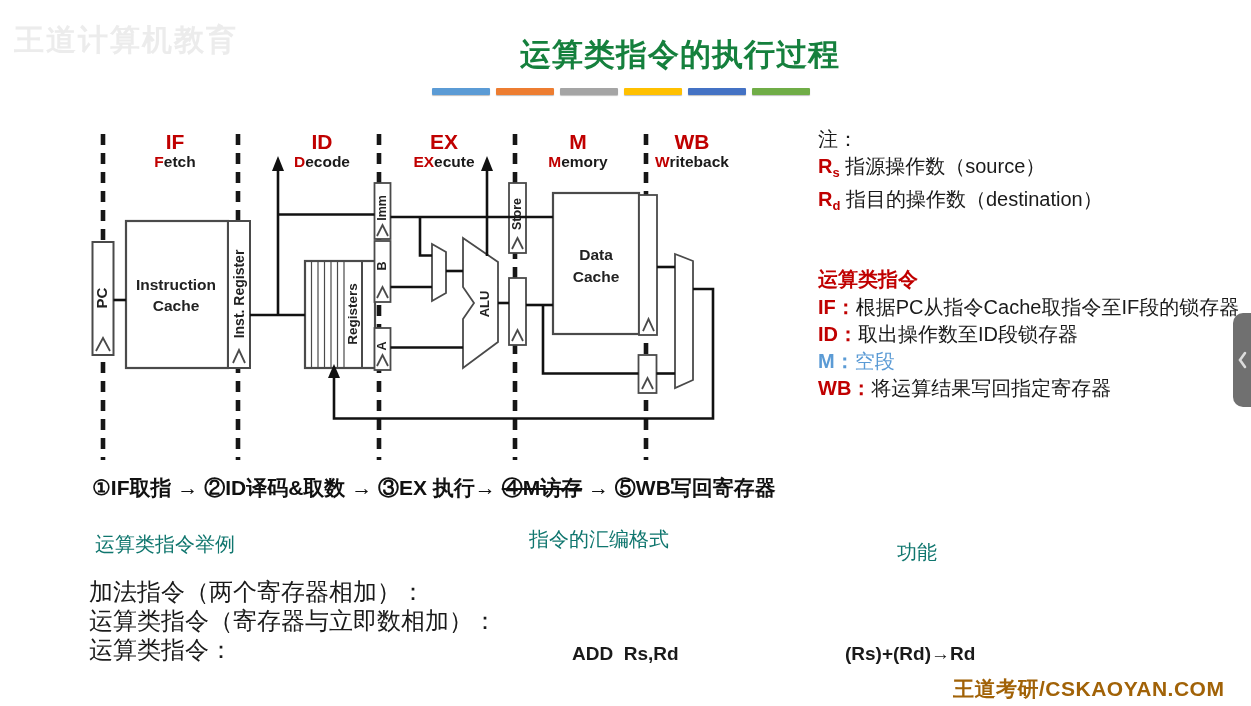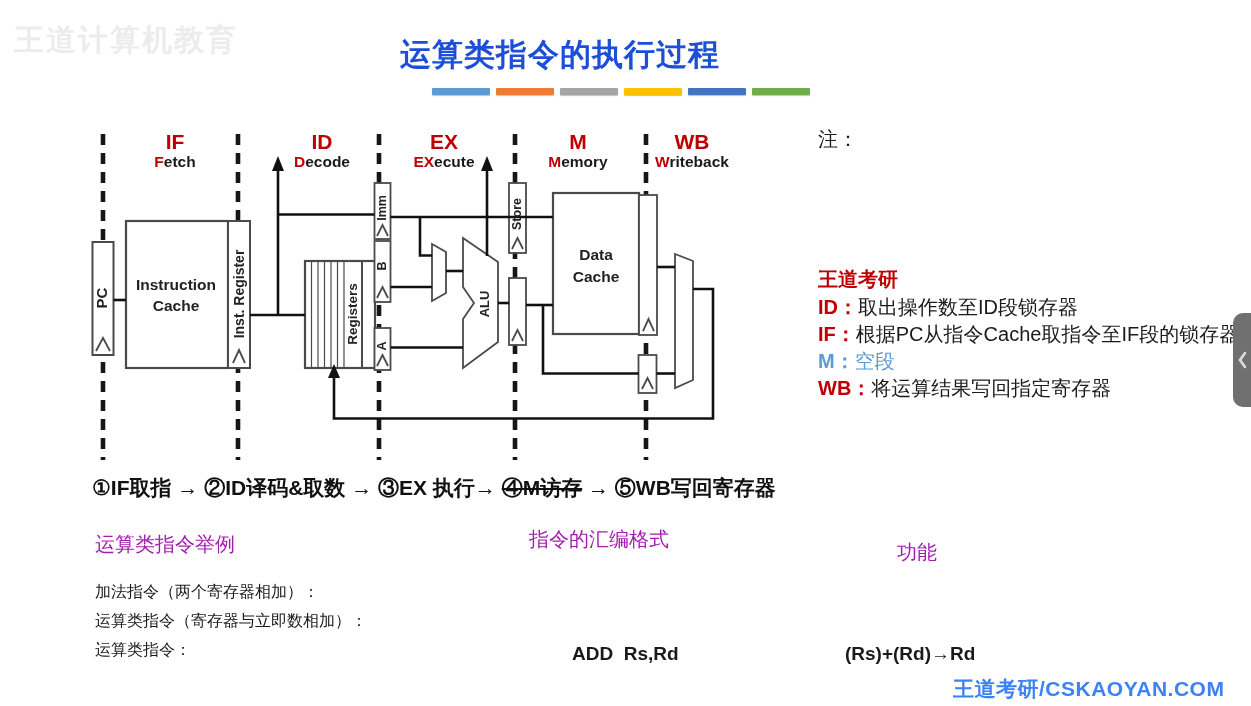--- a/index.html
+++ b/index.html
@@ -2,46 +2,46 @@
 <html><head>
 <meta charset="utf-8">
 <style>
   * { margin:0; padding:0; box-sizing:border-box; }
   html,body { width:1251px; height:706px; background:#fff; overflow:hidden;
               font-family:"Liberation Sans", sans-serif; color:#1a1a1a; }
   .abs { position:absolute; }
 
   #watermark { left:14px; top:20px; font-size:30px; font-weight:700; color:#ececec; letter-spacing:2px; }
 
-  #title { left:400px; top:34px; width:440px; text-align:left;
-           font-size:31px; font-weight:700; color:#1d4ed8; letter-spacing:1px; }
+  #title { left:400px; top:34px; width:440px; text-align:right;
+           font-size:31px; font-weight:700; color:#15803d; letter-spacing:1px; }
   #bars { left:432px; top:88px; width:382px; display:flex; gap:6px; }
   #bars .bar { width:58px; height:7px; border-radius:1px; box-shadow:0 1px 1px rgba(0,0,0,.25); }
 
   svg text { font-family:"Liberation Sans", sans-serif; }
 
   #notes { left:818px; top:126px; width:434px; font-size:20px; line-height:26.5px; }
   .red { color:#C00000; font-weight:700; }
   .blue { color:#5B9BD5; }
   .sub { font-size:13px; vertical-align:-4px; }
   #notes-heading { left:818px; top:266px; font-size:20px; }
   #notes-items { left:818px; top:294px; width:434px; font-size:20px; line-height:27px; }
 
   #flow { left:92px; top:474px; font-size:21px; font-weight:700; white-space:pre; color:#111; }
   .strike { text-decoration:line-through; text-decoration-thickness:2px;text-align:center; }
 
-  .th { font-size:20px; color:#a21caf; }
-  #tbl-col1 { left:95px;  top:577px; font-size:16px; line-height:29px; }
+  .th { font-size:20px; color:#0f766e; }
+  #tbl-col1 { left:89px;  top:577px; font-size:24px; line-height:29px; }
   #tbl-col2 { left:572px; top:580px; font-size:19px; line-height:29.5px; font-weight:600; white-space:pre; }
   #tbl-col3 { left:845px; top:580px; font-size:19px; line-height:29.5px; font-weight:600; white-space:pre; }
   #h-example { left:95px;  top:531px; }
   #h-asm     { left:529px; top:526px; }
   #h-func    { left:897px; top:539px; }
 
-  #logo { left:953px; top:675px; font-size:21px; font-weight:700; color:#3b82f6; letter-spacing:.5px; }
+  #logo { left:953px; top:675px; font-size:21px; font-weight:700; color:#a16207; letter-spacing:.5px; }
 
   #side-tab { right:0; top:313px; width:18px; height:94px; background:#707070;
               border-radius:10px 0 0 10px; display:flex; align-items:center; justify-content:center; cursor:pointer; }
 </style>
 </head>
 <body>
 
 <div class="abs" id="watermark">王道计算机教育</div>
 
 <div class="abs" id="title">运算类指令的执行过程</div>
@@ -152,27 +152,29 @@
     <text transform="translate(386,346) rotate(-90)" font-size="12.5">A</text>
     <text transform="translate(489,304) rotate(-90)" font-size="13">ALU</text>
     <text transform="translate(521,214) rotate(-90)" font-size="12.5">Store</text>
     <text x="596" y="260" font-size="15.5">Data</text>
     <text x="596" y="282" font-size="15.5">Cache</text>
   </g>
 </svg>
 
 <div class="abs" id="notes">
   <div>注：</div>
-</div>
-
-<div class="abs red" id="notes-heading">王道考研</div>
+  <div><span class="red">R</span><span class="red sub">s</span> <span>指源操作数（source）</span></div>
+  <div><span class="red">R</span><span class="red sub">d</span> <span>指目的操作数（destination）</span></div>
+</div>
+
+<div class="abs red" id="notes-heading">运算类指令</div>
 
 <div class="abs" id="notes-items">
+  <div><span class="red">IF：</span><span>根据PC从指令Cache取指令至IF段的锁存器</span></div>
   <div><span class="red">ID：</span><span>取出操作数至ID段锁存器</span></div>
-  <div><span class="red">IF：</span><span>根据PC从指令Cache取指令至IF段的锁存器</span></div>
   <div><span class="blue" style="font-weight:700">M：</span><span class="blue">空段</span></div>
   <div><span class="red">WB：</span><span>将运算结果写回指定寄存器</span></div>
 </div>
 
 <div class="abs" id="flow"><span>①IF取指 → ②ID译码&amp;取数 → ③EX 执行→ </span><span class="strike">④M访存</span><span> → ⑤WB写回寄存器</span></div>
 
 <div class="abs th" id="h-example">运算类指令举例</div>
 <div class="abs th" id="h-asm">指令的汇编格式</div>
 <div class="abs th" id="h-func">功能</div>
 

